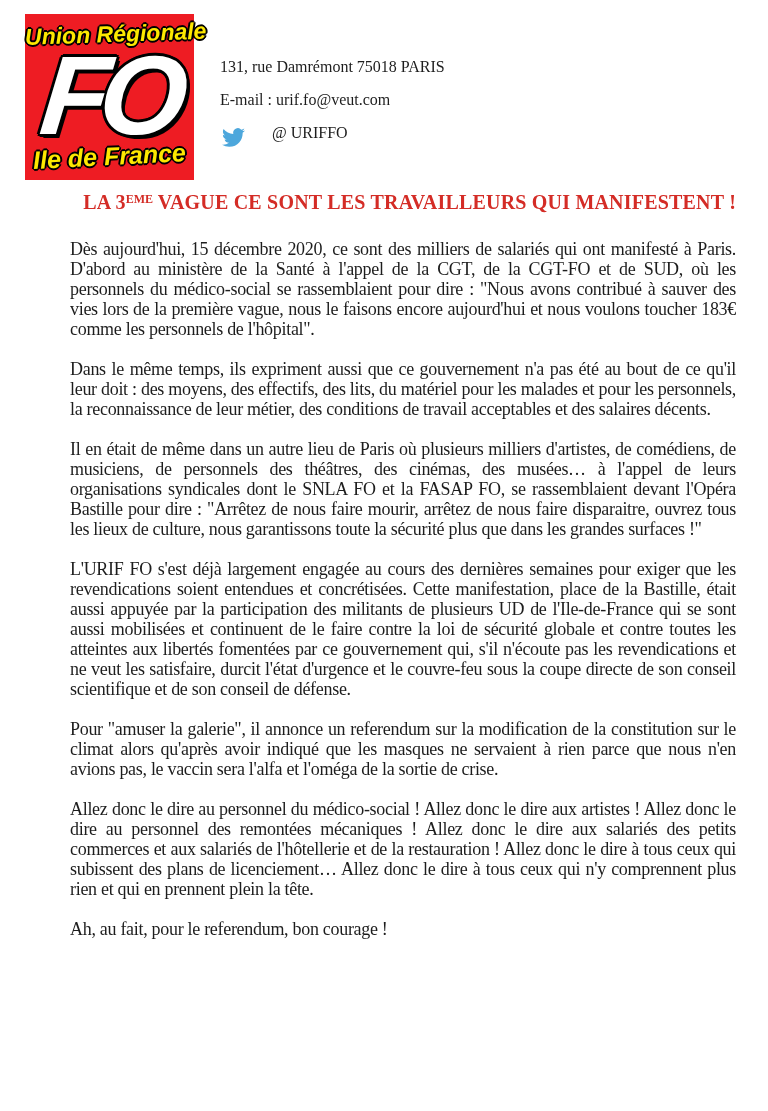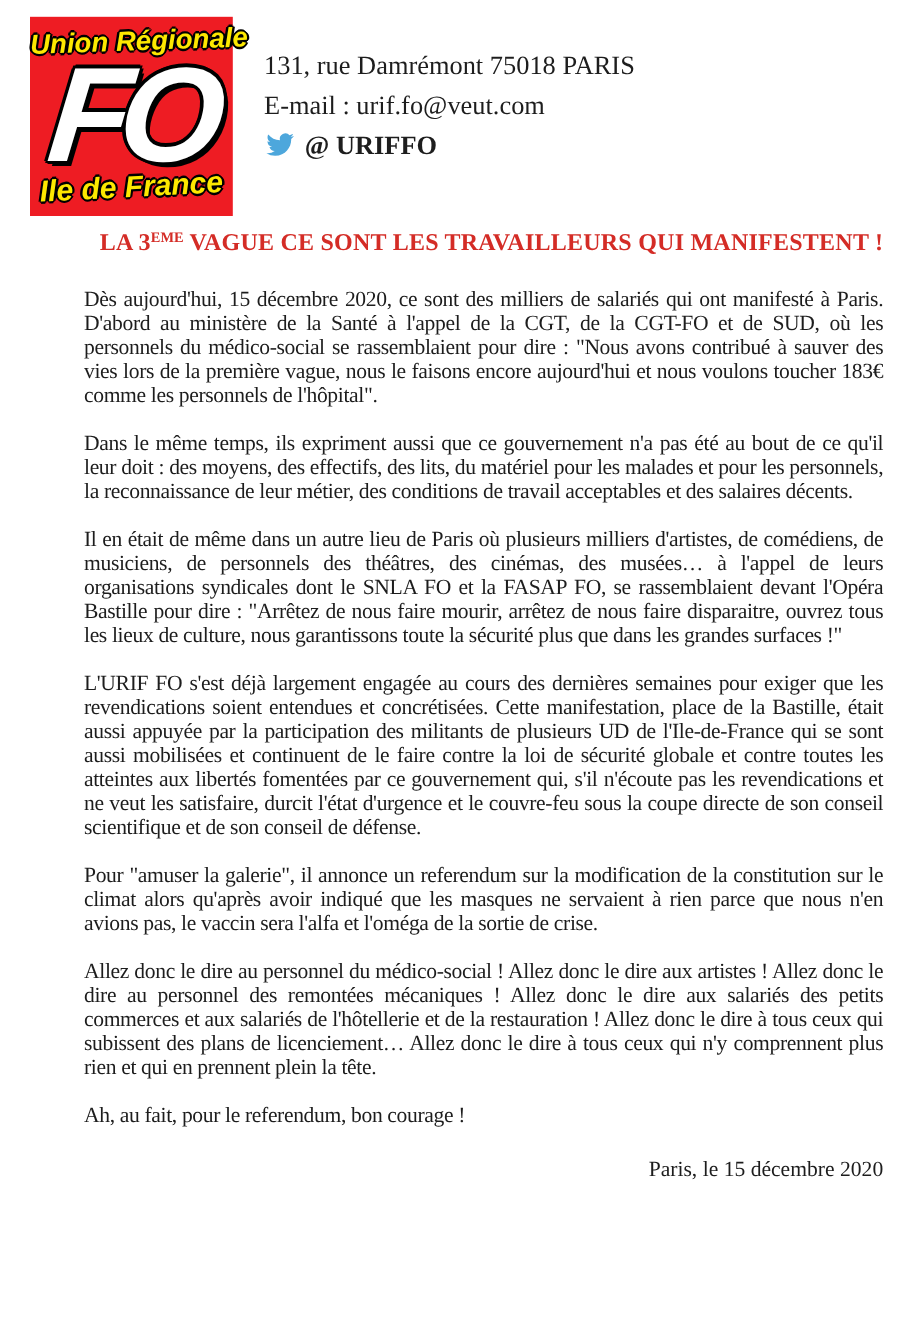--- a/index.html
+++ b/index.html
@@ -45,25 +45,25 @@
     text-align:center;
     font-size:25px;font-weight:bold;font-style:italic;
     color:var(--logo-yellow,#fde800);
     transform:rotate(-3deg);
     text-shadow:-2px 0 #000,2px 0 #000,0 -2px #000,0 2px #000,
                 -1px -1px #000,1px -1px #000,-1px 1px #000,1px 1px #000;
     white-space:nowrap;
   }
   
   .contact{
-    position:absolute;left:220px;top:38px;
-    font-size:22px;line-height:33px;
+    position:absolute;left:220px;top:50px;
+    font-size:16px;line-height:33px;
   }
   .contact-line{white-space:nowrap;}
-  .twitter-line{display:flex;align-items:center;gap:7px;font-weight:bold;}
+  .twitter-line{display:flex;align-items:flex-end;gap:25px;}
   .twitter-line svg{display:block;}
   
   .title{
     position:absolute;top:191px;left:70px;right:32px;
     margin:0;text-align:right;
     font-size:20px;font-weight:bold;
     color:var(--title-red,#d42c26);
     letter-spacing:0.2px;
     white-space:nowrap;
   }
@@ -111,16 +111,15 @@
   <h1 class="title"><span>LA 3</span><sup>EME</sup><span> VAGUE CE SONT LES TRAVAILLEURS QUI MANIFESTENT !</span></h1>
 
   <div class="content">
     <p>Dès aujourd'hui, 15 décembre 2020, ce sont des milliers de salariés qui ont manifesté à Paris. D'abord au ministère de la Santé à l'appel de la CGT, de la CGT-FO et de SUD, où les personnels du médico-social se rassemblaient pour dire : "Nous avons contribué à sauver des vies lors de la première vague, nous le faisons encore aujourd'hui et nous voulons toucher 183€ comme les personnels de l'hôpital".</p>
     <p>Dans le même temps, ils expriment aussi que ce gouvernement n'a pas été au bout de ce qu'il leur doit : des moyens, des effectifs, des lits, du matériel pour les malades et pour les personnels, la reconnaissance de leur métier, des conditions de travail acceptables et des salaires décents.</p>
     <p>Il en était de même dans un autre lieu de Paris où plusieurs milliers d'artistes, de comédiens, de musiciens, de personnels des théâtres, des cinémas, des musées… à l'appel de leurs organisations syndicales dont le SNLA FO et la FASAP FO, se rassemblaient devant l'Opéra Bastille pour dire : "Arrêtez de nous faire mourir, arrêtez de nous faire disparaitre, ouvrez tous les lieux de culture, nous garantissons toute la sécurité plus que dans les grandes surfaces !"</p>
     <p>L'URIF FO s'est déjà largement engagée au cours des dernières semaines pour exiger que les revendications soient entendues et concrétisées. Cette manifestation, place de la Bastille, était aussi appuyée par la participation des militants de plusieurs UD de l'Ile-de-France qui se sont aussi mobilisées et continuent de le faire contre la loi de sécurité globale et contre toutes les atteintes aux libertés fomentées par ce gouvernement qui, s'il n'écoute pas les revendications et ne veut les satisfaire, durcit l'état d'urgence et le couvre-feu sous la coupe directe de son conseil scientifique et de son conseil de défense.</p>
     <p>Pour "amuser la galerie", il annonce un referendum sur la modification de la constitution sur le climat alors qu'après avoir indiqué que les masques ne servaient à rien parce que nous n'en avions pas, le vaccin sera l'alfa et l'oméga de la sortie de crise.</p>
     <p>Allez donc le dire au personnel du médico-social ! Allez donc le dire aux artistes ! Allez donc le dire au personnel des remontées mécaniques ! Allez donc le dire aux salariés des petits commerces et aux salariés de l'hôtellerie et de la restauration ! Allez donc le dire à tous ceux qui subissent des plans de licenciement… Allez donc le dire à tous ceux qui n'y comprennent plus rien et qui en prennent plein la tête.</p>
     <p>Ah, au fait, pour le referendum, bon courage !</p>
-    <div class="dateline">Paris, le 15 décembre 2020</div>
   </div>
 
 </div>
 
 </body></html>

